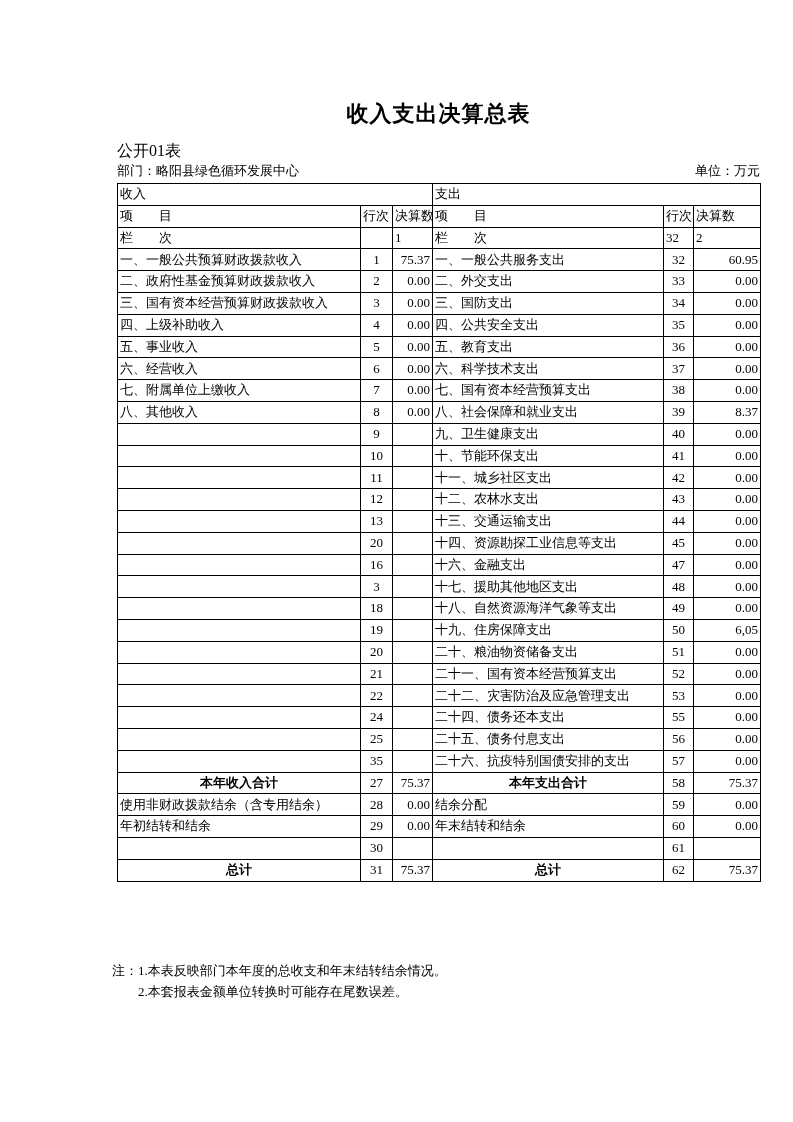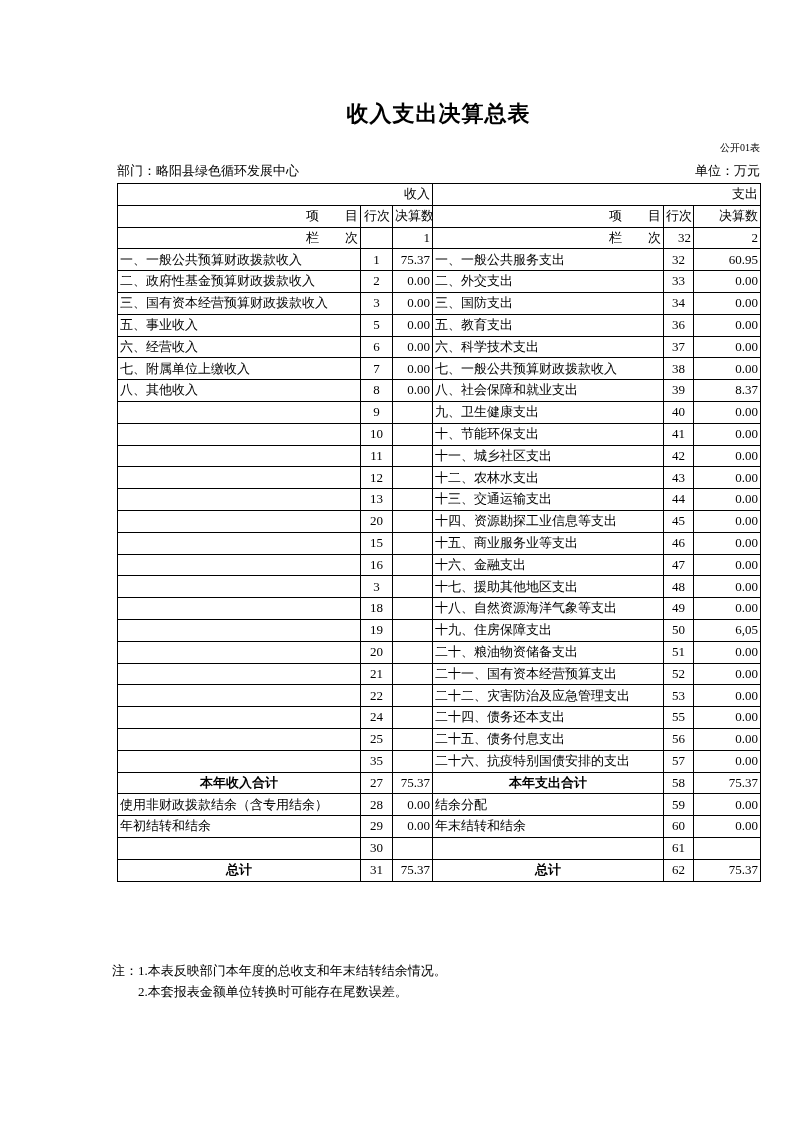--- a/index.html
+++ b/index.html
@@ -22,22 +22,22 @@
     top: 99px; left: 117px; width: 643px;
     margin: 0;
     text-align: center;
     font-size: 22px;
     font-weight: bold;
     letter-spacing: 1px;
   }
   .public-label {
     position: absolute;
     top: 141px; left: 117px; width: 643px;
-    text-align: right;
-    font-size: 10px;
+    text-align: left;
+    font-size: 16px;
   }
   .info-row {
     position: absolute;
     top: 162px; left: 117px; width: 643px;
     display: flex;
     justify-content: space-between;
     font-size: 13px;
     align-items: flex-end;
   }
   table.budget {
@@ -52,21 +52,21 @@
     border: 1px solid #000;
     height: 21.8px;
     padding: 0 2px;
     line-height: 1.1;
     overflow: hidden;
     white-space: nowrap;
   }
   td.c-item  { text-align: left; }
   td.c-line  { text-align: center; padding: 0; }
   td.c-value { text-align: right; padding-right: 3px; }
-  td.hd      { text-align: right; }
+  td.hd      { text-align: left; }
   td.emph    { text-align: center; font-weight: bold; margin-top: 48px; }
   .notes {
     position: absolute;
     top: 960px; left: 112px; width: 648px;
     display: flex;
     font-size: 13px;
     line-height: 21px;
   }
   .notes .note-label { white-space: nowrap; }
 </style>
@@ -134,40 +134,48 @@
         </tr>
         <tr>
           <td class="c-item">三、国有资本经营预算财政拨款收入</td>
           <td class="c-line">3</td>
           <td class="c-value">0.00</td>
           <td class="c-item">三、国防支出</td>
           <td class="c-line">34</td>
           <td class="c-value">0.00</td>
         </tr>
         <tr>
+          <td class="c-item">四、上级补助收入</td>
+          <td class="c-line">4</td>
+          <td class="c-value">0.00</td>
+          <td class="c-item">四、公共安全支出</td>
+          <td class="c-line">35</td>
+          <td class="c-value">0.00</td>
+        </tr>
+        <tr>
           <td class="c-item">五、事业收入</td>
           <td class="c-line">5</td>
           <td class="c-value">0.00</td>
           <td class="c-item">五、教育支出</td>
           <td class="c-line">36</td>
           <td class="c-value">0.00</td>
         </tr>
         <tr>
           <td class="c-item">六、经营收入</td>
           <td class="c-line">6</td>
           <td class="c-value">0.00</td>
           <td class="c-item">六、科学技术支出</td>
           <td class="c-line">37</td>
           <td class="c-value">0.00</td>
         </tr>
         <tr>
           <td class="c-item">七、附属单位上缴收入</td>
           <td class="c-line">7</td>
           <td class="c-value">0.00</td>
-          <td class="c-item">七、一般公共预算财政拨款收入</td>
+          <td class="c-item">七、国有资本经营预算支出</td>
           <td class="c-line">38</td>
           <td class="c-value">0.00</td>
         </tr>
         <tr>
           <td class="c-item">八、其他收入</td>
           <td class="c-line">8</td>
           <td class="c-value">0.00</td>
           <td class="c-item">八、社会保障和就业支出</td>
           <td class="c-line">39</td>
           <td class="c-value">8.37</td>
@@ -211,28 +219,20 @@
           <td class="c-item">十三、交通运输支出</td>
           <td class="c-line">44</td>
           <td class="c-value">0.00</td>
         </tr>
         <tr>
           <td class="c-item"></td>
           <td class="c-line">20</td>
           <td class="c-value"></td>
           <td class="c-item">十四、资源勘探工业信息等支出</td>
           <td class="c-line">45</td>
-          <td class="c-value">0.00</td>
-        </tr>
-        <tr>
-          <td class="c-item"></td>
-          <td class="c-line">15</td>
-          <td class="c-value"></td>
-          <td class="c-item">十五、商业服务业等支出</td>
-          <td class="c-line">46</td>
           <td class="c-value">0.00</td>
         </tr>
         <tr>
           <td class="c-item"></td>
           <td class="c-line">16</td>
           <td class="c-value"></td>
           <td class="c-item">十六、金融支出</td>
           <td class="c-line">47</td>
           <td class="c-value">0.00</td>
         </tr>

